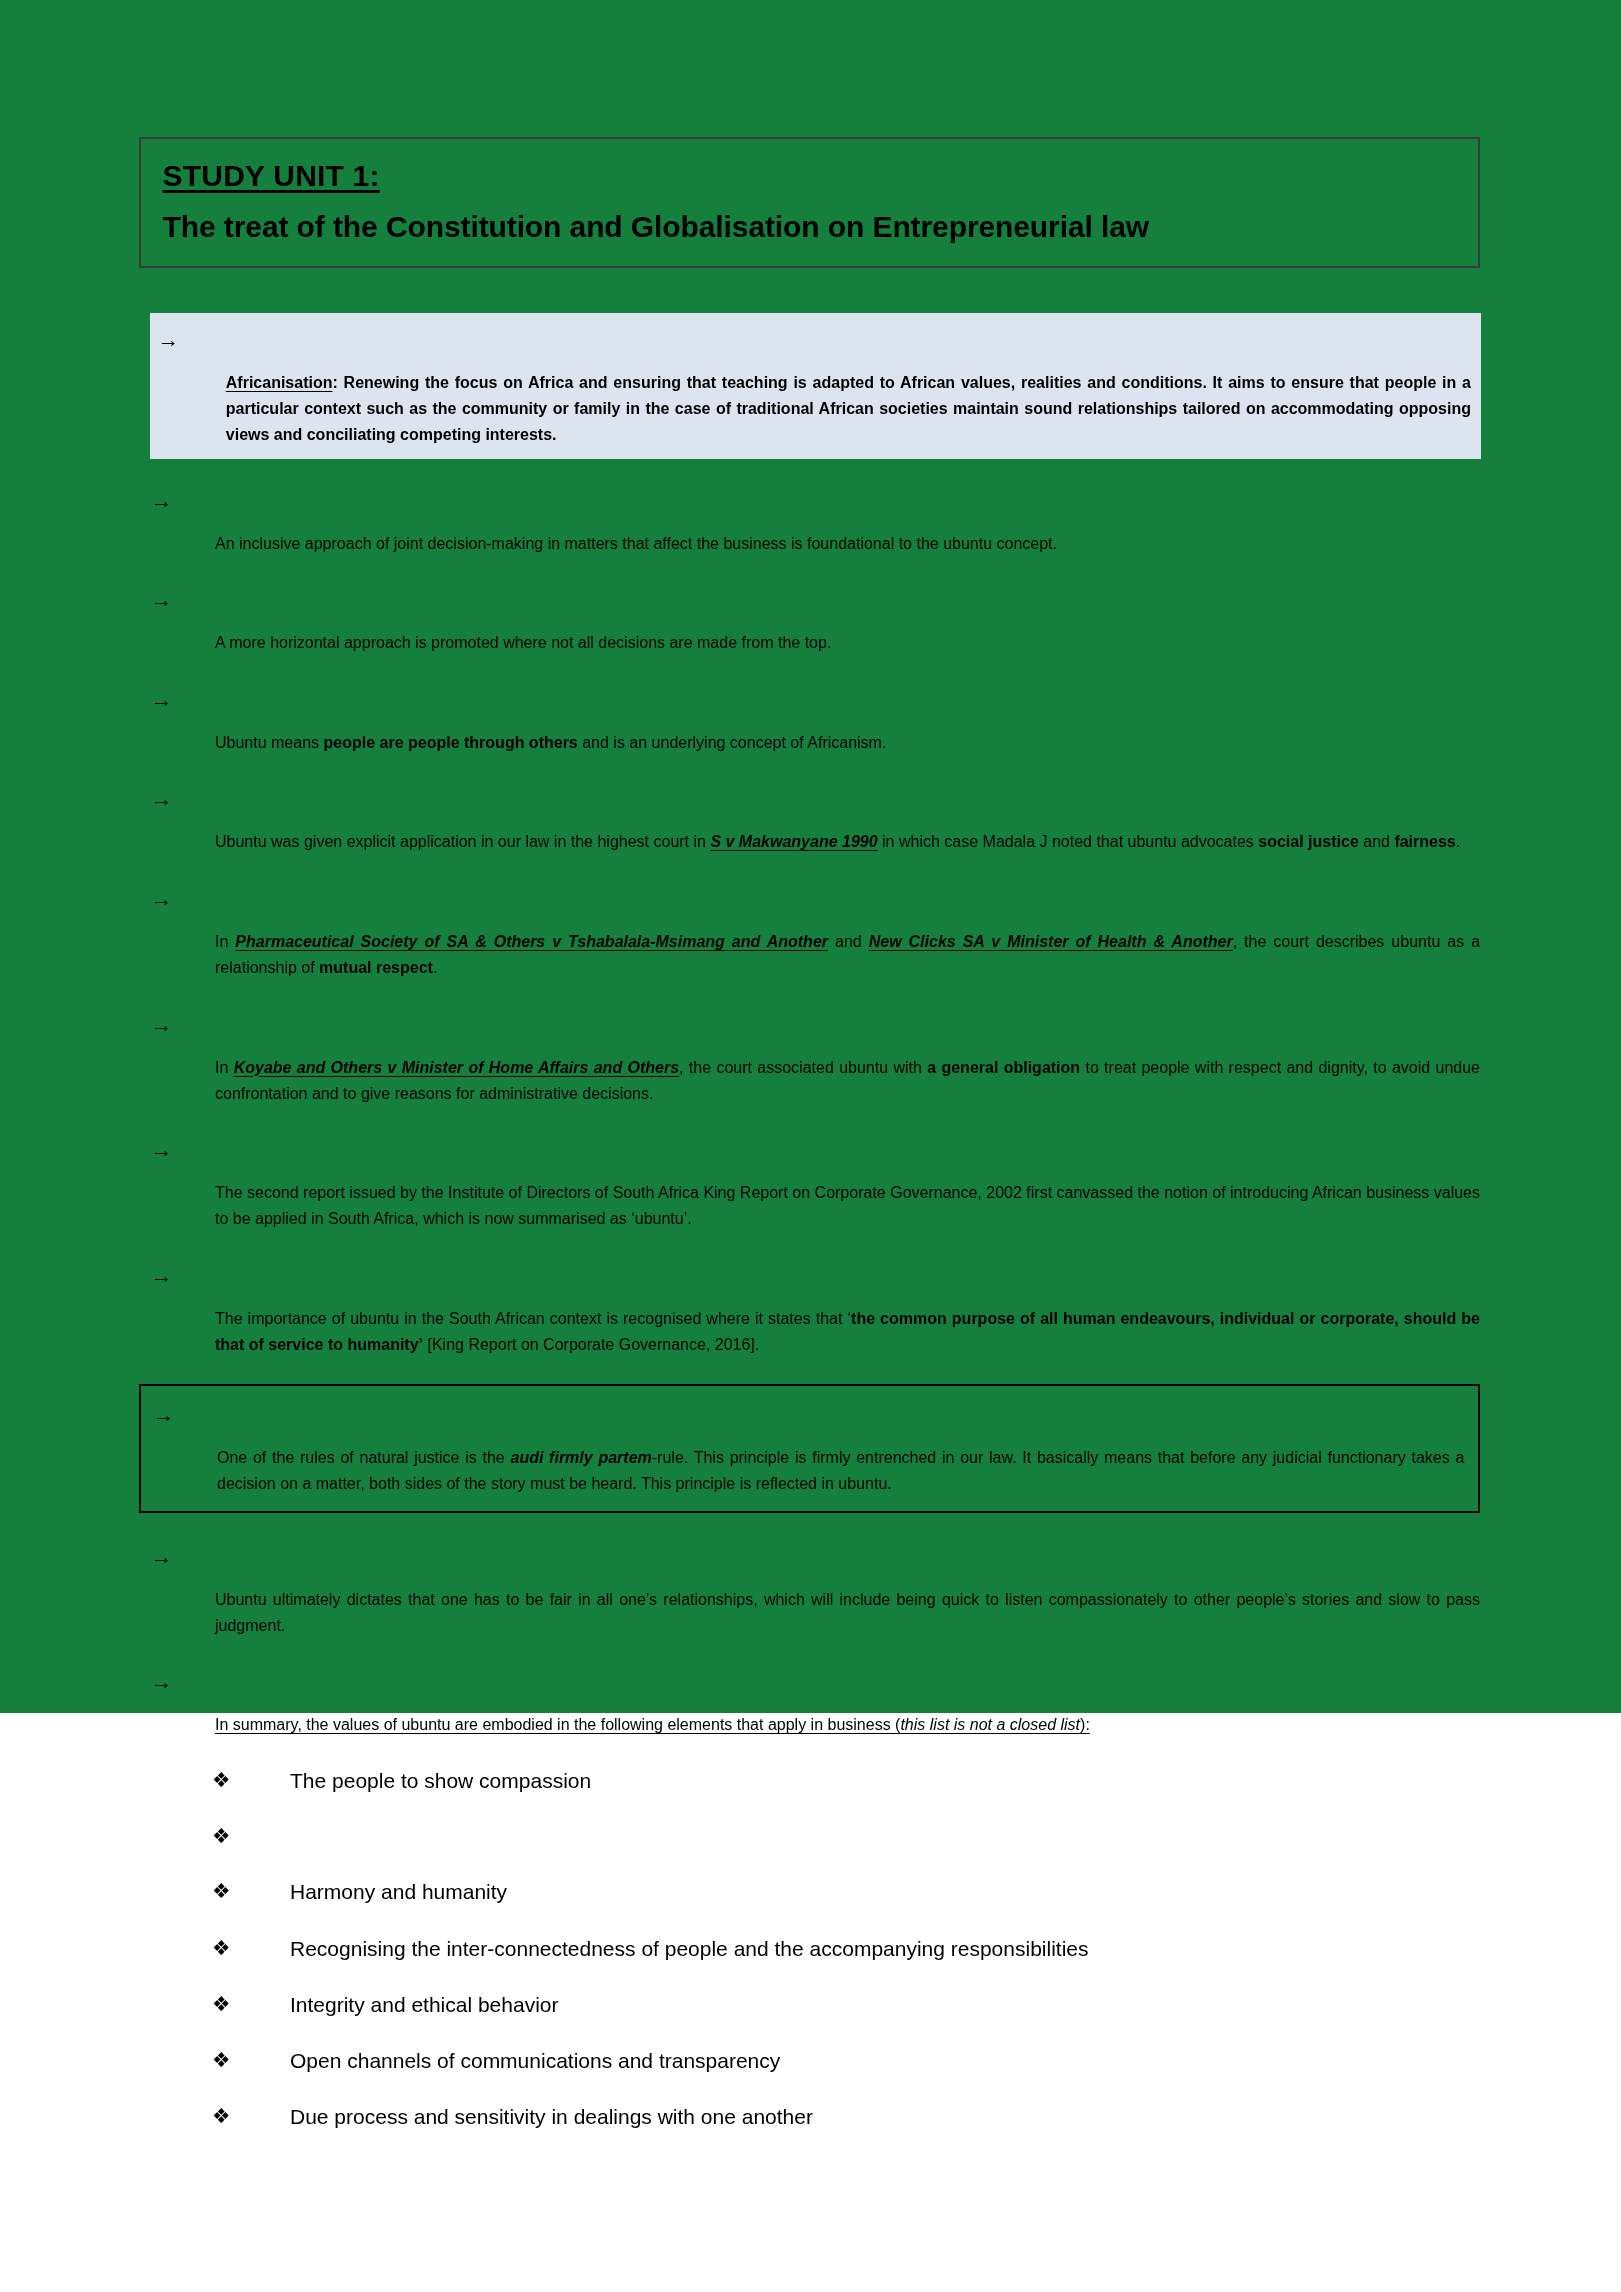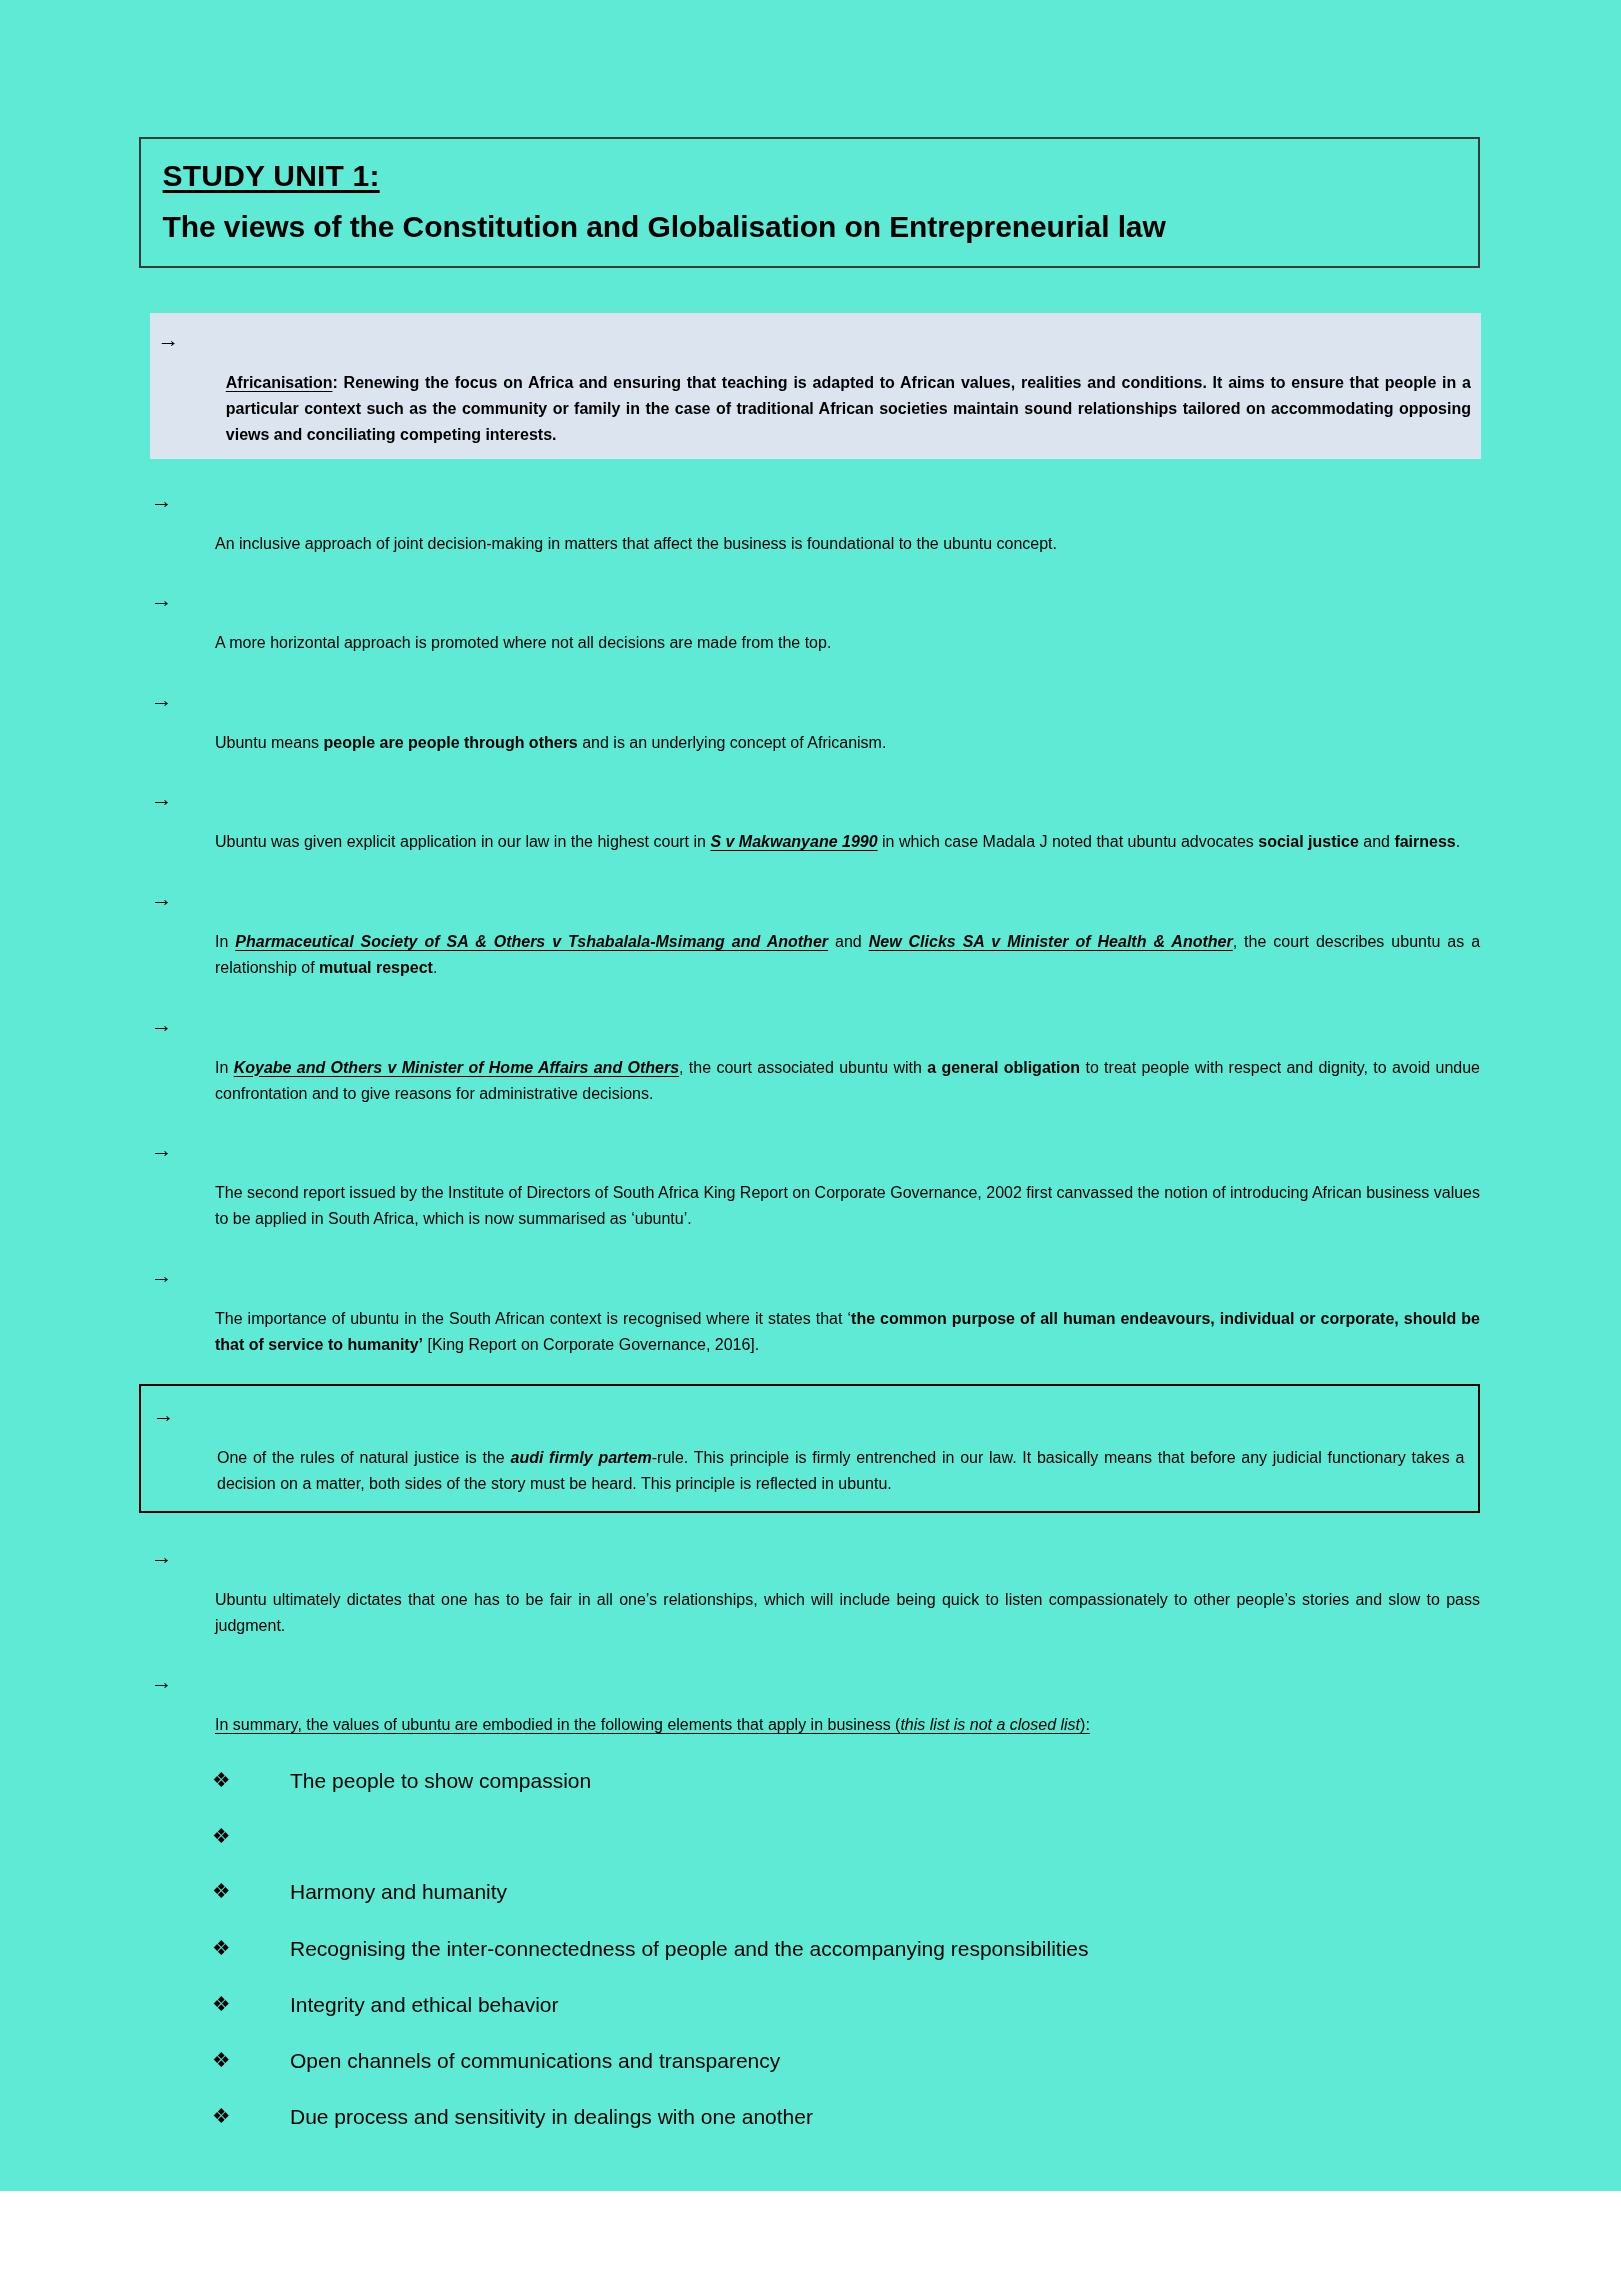--- a/index.html
+++ b/index.html
@@ -14,22 +14,22 @@
     font-family: "Liberation Sans", sans-serif;
     color: #000000;
     position: relative;
     overflow: hidden;
   }
 
   .page {
     position: absolute;
     left: 0; top: 0;
     width: 1621px;
-    height: 2191px;
-    background: #5eead4;
+    height: 1713px;
+    background: #15803d;
     padding: 137px 141px 0 139px;
   }
 
   
   .title-box {
     border: 2px solid #3a3a3a;
     padding: 15.7px 21.6px 17.6px 21.6px;
     margin-bottom: 45px;
   }
   .title-line1 {
@@ -135,21 +135,21 @@
 </style>
 </head>
 <body>
 
 <div class="page">
 
   <div class="title-box">
     <div>
       <span class="title-line1">STUDY UNIT 1:</span>
     </div>
-    <div class="title-line2">The views of the Constitution and Globalisation on Entrepreneurial law</div>
+    <div class="title-line2">The treat of the Constitution and Globalisation on Entrepreneurial law</div>
   </div>
 
 
   <div class="bullet-row shaded">
     <div class="arrow">→</div>
     <div class="btext"><span class="u">Africanisation</span><span>: Renewing the focus on Africa and ensuring that teaching is adapted to African values, realities and conditions. It aims to ensure that people in a particular context such as the community or family in the case of traditional African societies maintain sound relationships tailored on accommodating opposing views and conciliating competing interests.</span></div>
   </div>
 
   <div class="bullet-row">
     <div class="arrow">→</div>

